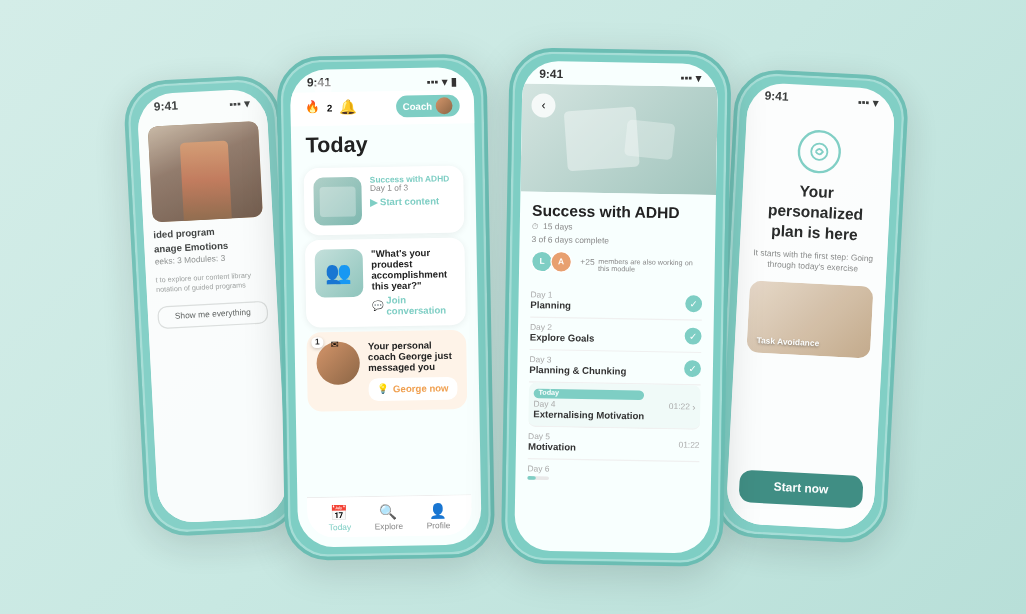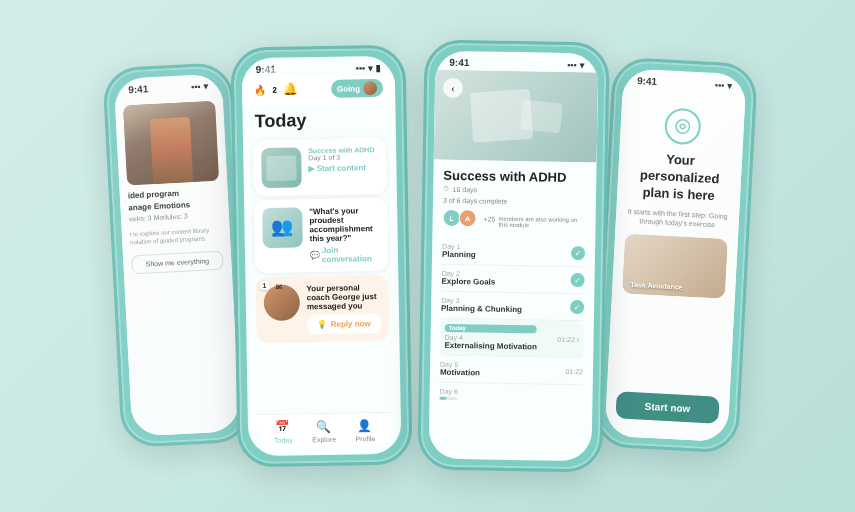--- a/index.html
+++ b/index.html
@@ -452,21 +452,21 @@
           <span>▮</span>
         </div>
       </div>
       <div class="p2-header">
         <div class="p2-header-icons">
           <span class="p2-fire">🔥</span>
           <span style="font-size:8px;font-weight:700;">2</span>
           <span style="font-size:12px;">🔔</span>
         </div>
         <div class="p2-coach-badge">
-          <span>Going</span>
+          <span>Coach</span>
           <div class="coach-avatar"></div>
         </div>
       </div>
       <div class="p2-title">Today</div>
 
       <div class="p2-card">
         <div class="p2-card-img" style="background:linear-gradient(135deg,#b0d0c8,#7eb8b0);display:flex;align-items:center;justify-content:center;">
           <div style="width:30px;height:25px;background:rgba(255,255,255,0.3);border-radius:3px;"></div>
           <div style="position:absolute;width:15px;height:15px;background:rgba(255,255,255,0.5);border-radius:50%;left:20px;top:8px;"></div>
         </div>
@@ -496,21 +496,21 @@
       <div class="p2-card-orange">
         <div style="position:relative;">
           <div class="p2-avatar-coach"></div>
           <div class="p2-msg-badge">1</div>
           <span style="position:absolute;top:-2px;left:12px;font-size:8px;">✉</span>
         </div>
         <div class="p2-card-body">
           <div class="p2-card-title">Your personal coach George just messaged you</div>
           <div class="p2-reply-btn">
             <span>💡</span>
-            <span>Reply now</span>
+            <span>George now</span>
           </div>
         </div>
       </div>
 
       <div class="bottom-nav">
         <div class="nav-item active">
           <span class="nav-icon">📅</span>
           <span>Today</span>
         </div>
         <div class="nav-item">

